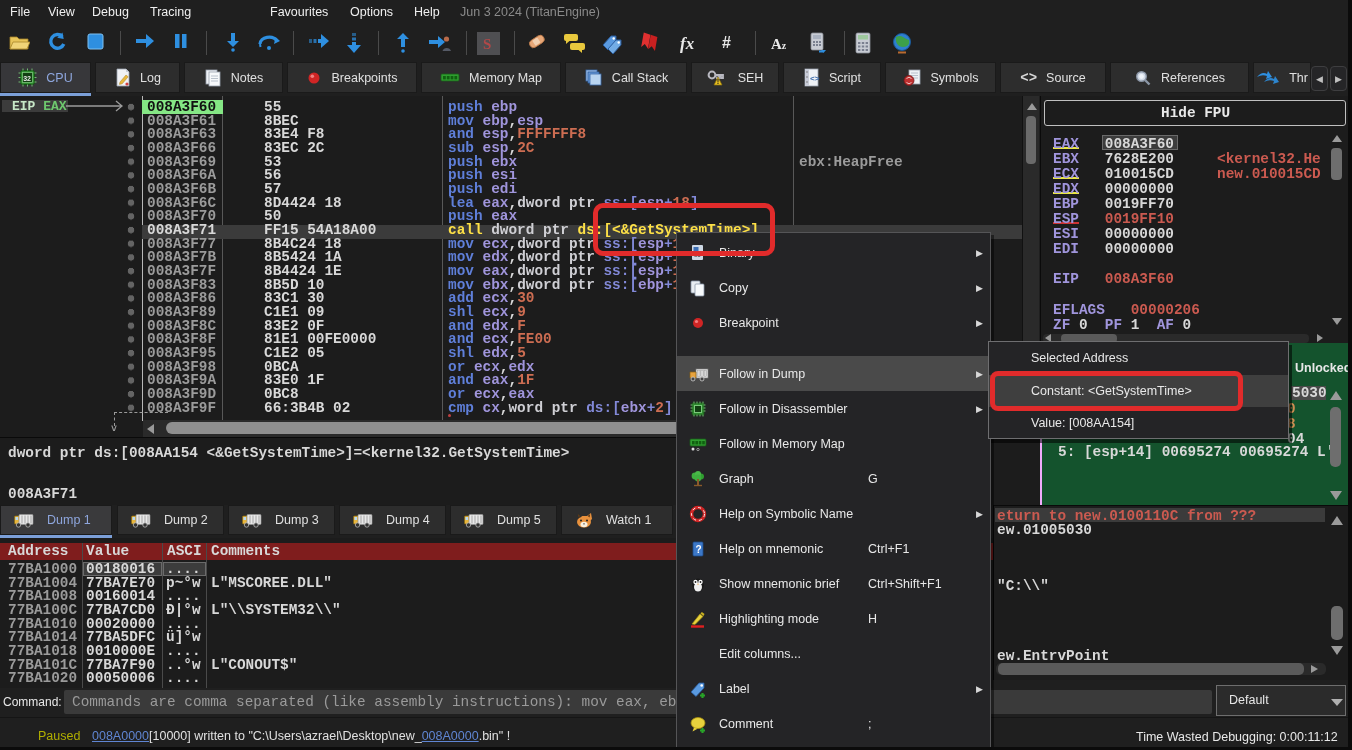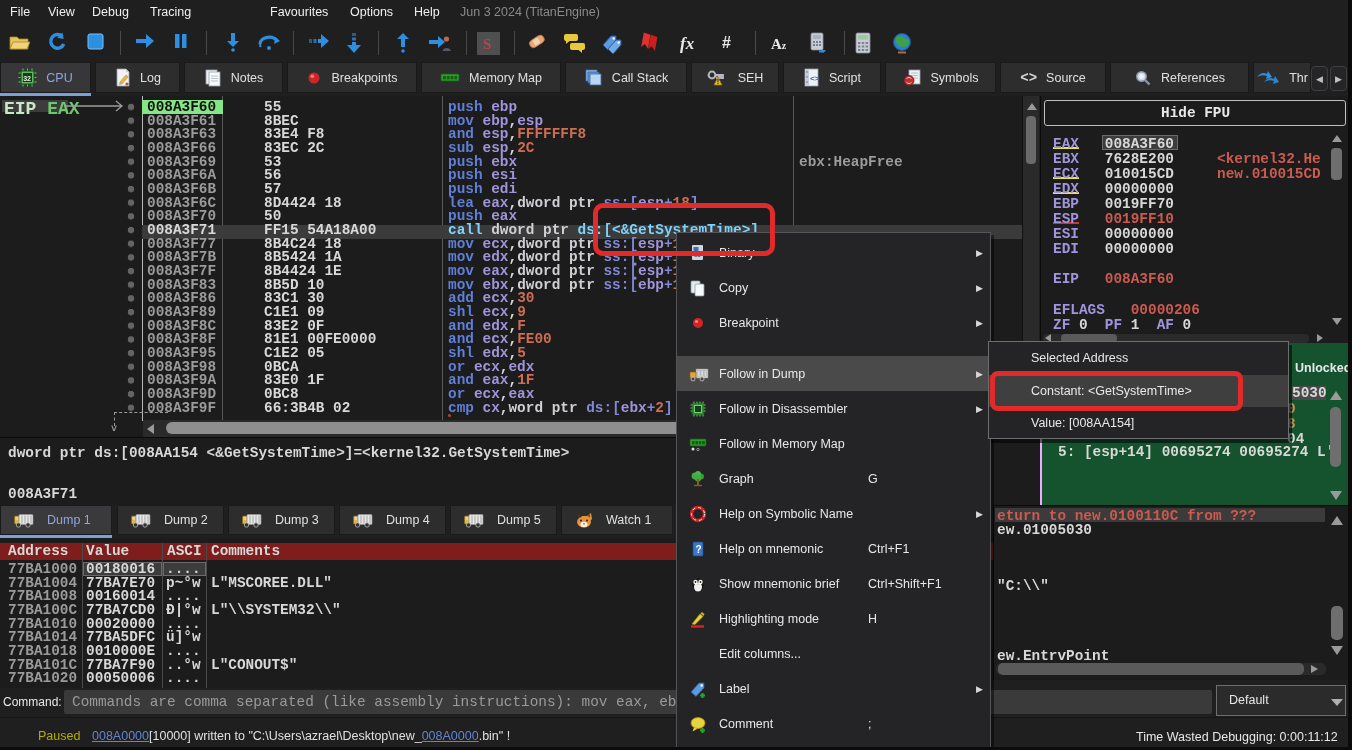--- a/index.html
+++ b/index.html
@@ -11,21 +11,21 @@
   .c-white { color:#d8d8d8; }
   .vline { position:absolute; width:1px; background:#585858; }
   .dA { left:147px; color:#9b9b9b; }
   .dB { left:264px; color:#d8d8d8; }
   .dI { left:448px; color:#d8d8d8; }
   #disasm i, #regs i { font-style:normal; color:#5f7fd9; }
   #disasm u, #regs u { text-decoration:none; color:#a095dc; }
   #disasm n { color:#cd6d52; }
   #disasm w { color:#cfcfd4; }
   #disasm m { color:#8289d8; }
-  #disasm r { color:#7dd3fc; }
+  #disasm r { color:#fde047; }
   .rows > div { position:relative; height:13.68px; }
   .rows span { top:-1px; }
   .rrows > div { height:15.05px; }
   .rrows u { text-decoration:none; color:#a095dc; }
   #regs .ru, #regs .rr { display:inline-block; height:13px; vertical-align:top; }
   #regs .ru { border-bottom:2px solid #e8e545; }
   #regs .rr { border-bottom:2px solid #c33; }
   .rrows .rv { color:#d8d8d8; }
   #regs r, #args r, #stack r { color:#cb5a50; }
   .dtab { top:0; height:30px; background:#2d2d2d; border:1px solid #1a1a1a;
@@ -310,21 +310,21 @@
 </div>
 
 <div id="disasm" class="abs mono" style="left:0;top:96px;width:1022px;height:341px;background:#1c1c1c;overflow:hidden;">
 
   <div class="vline" style="left:142px;top:0;height:325px;background:#b8b8b8;"></div>
   <div class="vline" style="left:222px;top:0;height:325px;"></div>
   <div class="vline" style="left:442px;top:0;height:325px;"></div>
   <div class="vline" style="left:793px;top:0;height:325px;"></div>
 
   <div class="abs" style="left:2px;top:4px;width:66px;height:12px;background:#3c3c3c;"></div>
-  <div class="abs mono" style="left:4px;top:3px;font-size:18px;color:#c8e8c8;">EIP<span style="color:#6ec86e;"> EAX</span></div>
+  <div class="abs mono" style="left:12px;top:3px;font-size:13px;color:#c8e8c8;">EIP<span style="color:#6ec86e;"> EAX</span></div>
   <svg class="abs" style="left:66px;top:2px;" width="60" height="14" viewBox="0 0 60 14">
         <path d="M0 8 h55 M50 3 l6 5 -6 5" fill="none" stroke="#9a9a9a" stroke-width="1.3"></path>
       </svg>
 
   <div class="abs" style="left:142px;top:128.5px;width:880px;height:14px;background:#3b3b3b;"></div>
 
   <div class="abs" style="left:142px;top:4px;width:81px;height:14px;background:#85e685;"></div>
 
   <div class="abs" style="left:126px;top:4px;width:10px;height:315px;background:radial-gradient(circle at 5px 7px, #646464 3px, transparent 3.6px);background-size:10px 13.68px;"></div>
 

